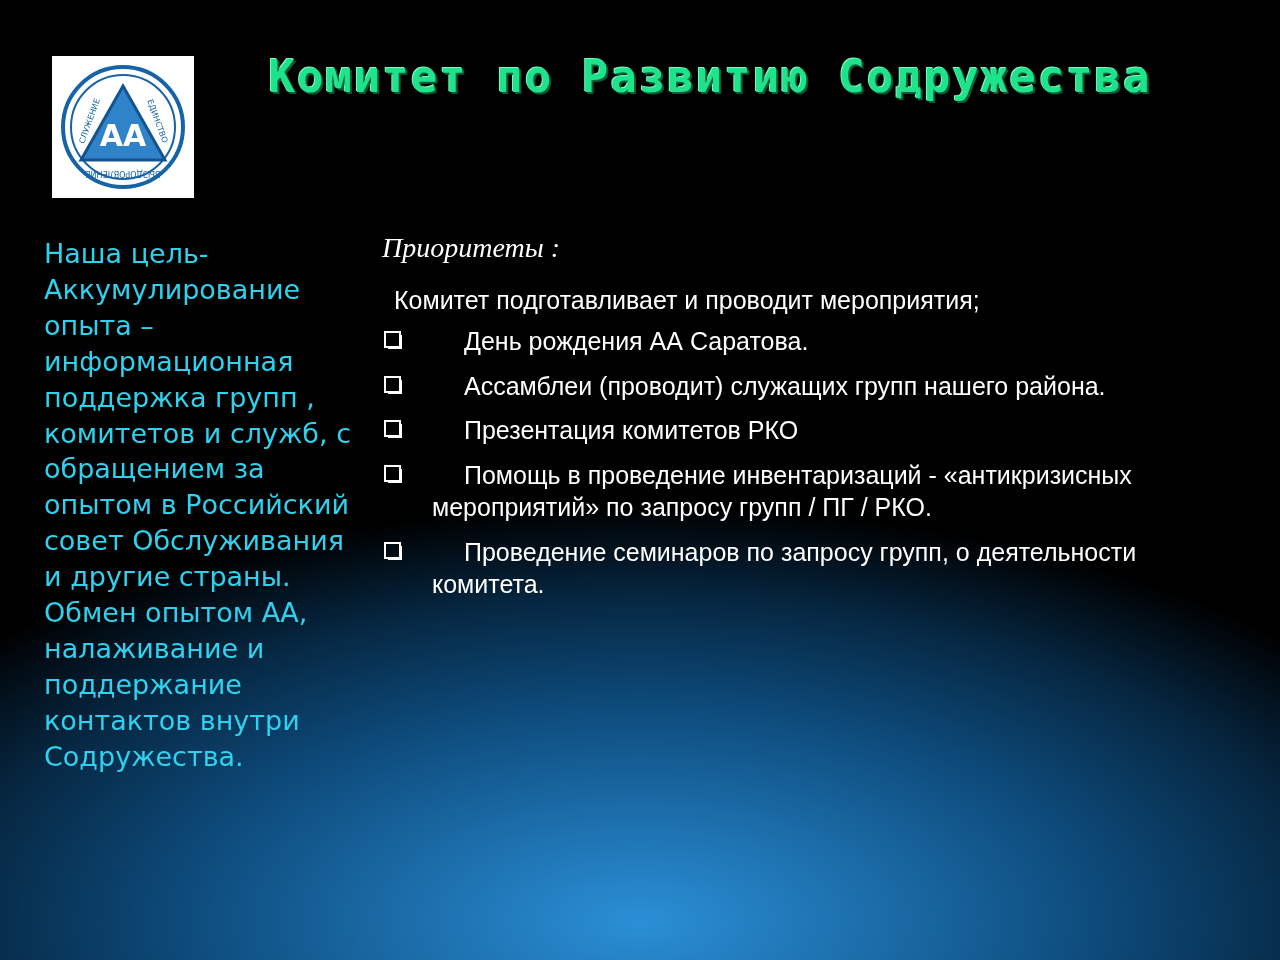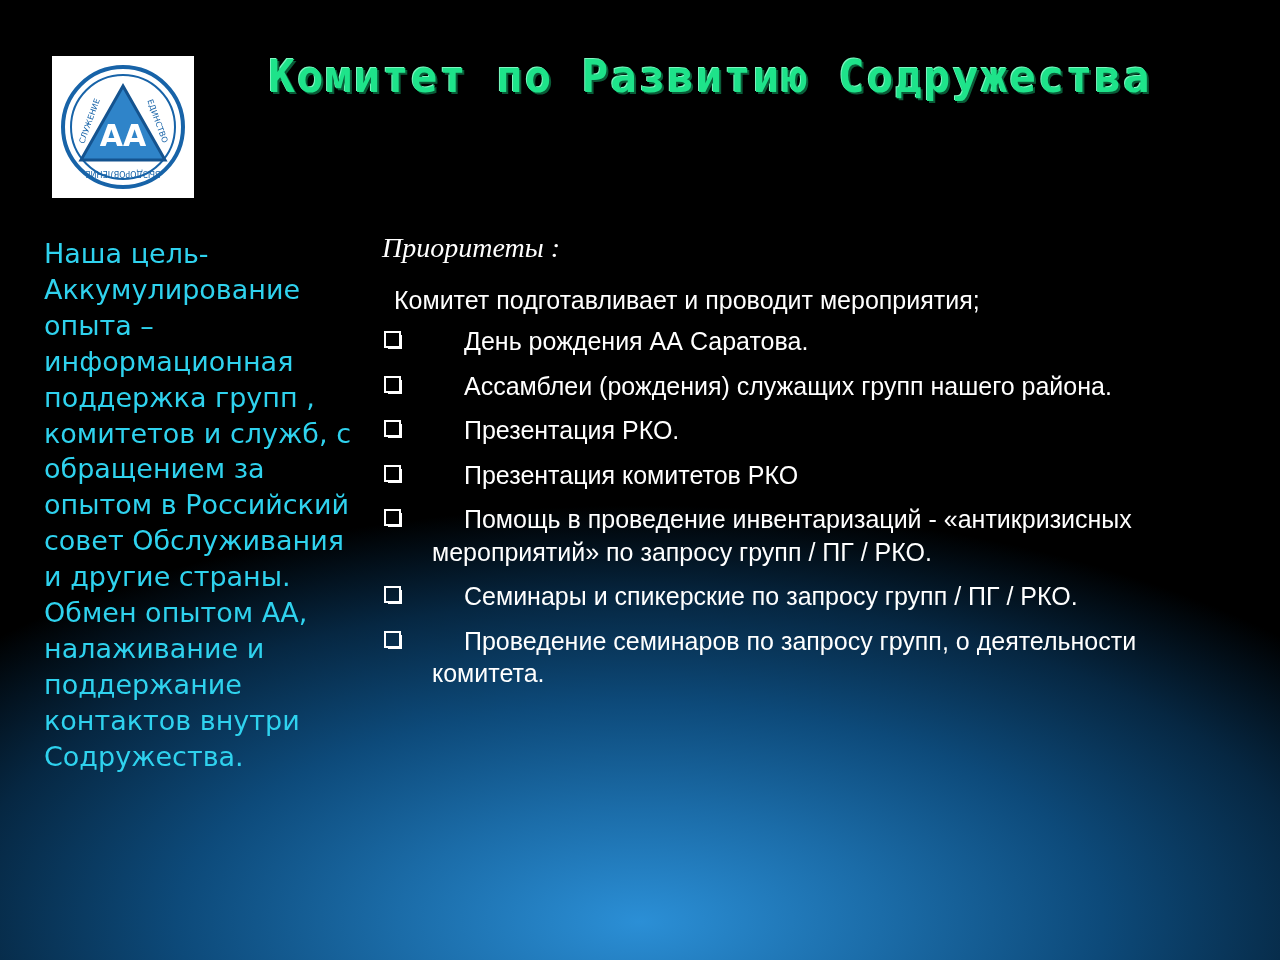--- a/index.html
+++ b/index.html
@@ -168,37 +168,35 @@
   <div class="right-col">
     <div class="priorities-heading">Приоритеты :</div>
     <div class="intro-line">Комитет подготавливает и проводит мероприятия;</div>
     <ul class="bullets">
       <li>
         <span class="box-icon"></span>
         <span>День рождения АА Саратова.</span>
       </li>
       <li>
         <span class="box-icon"></span>
-        <span>Ассамблеи (рождения) служащих групп нашего района.</span>
-      </li>
-      <li>
-        <span class="box-icon"></span>
-        <span>Презентация  РКО.</span>
+        <span>Ассамблеи (проводит) служащих групп нашего района.</span>
+      </li>
+      <li>
+        <span class="box-icon"></span>
       </li>
       <li>
         <span class="box-icon"></span>
         <span>Презентация  комитетов РКО</span>
       </li>
       <li class="wrap-left">
         <span class="box-icon"></span>
         <span>Помощь в проведение инвентаризаций - «антикризисных мероприятий» по запросу групп / ПГ / РКО.</span>
       </li>
       <li class="wrap-left">
         <span class="box-icon"></span>
-        <span>Семинары и спикерские по запросу групп / ПГ / РКО.</span>
       </li>
       <li class="wrap-left">
         <span class="box-icon"></span>
         <span>Проведение семинаров по запросу групп, о деятельности комитета.</span>
       </li>
     </ul>
   </div>
 
 </div>
 

